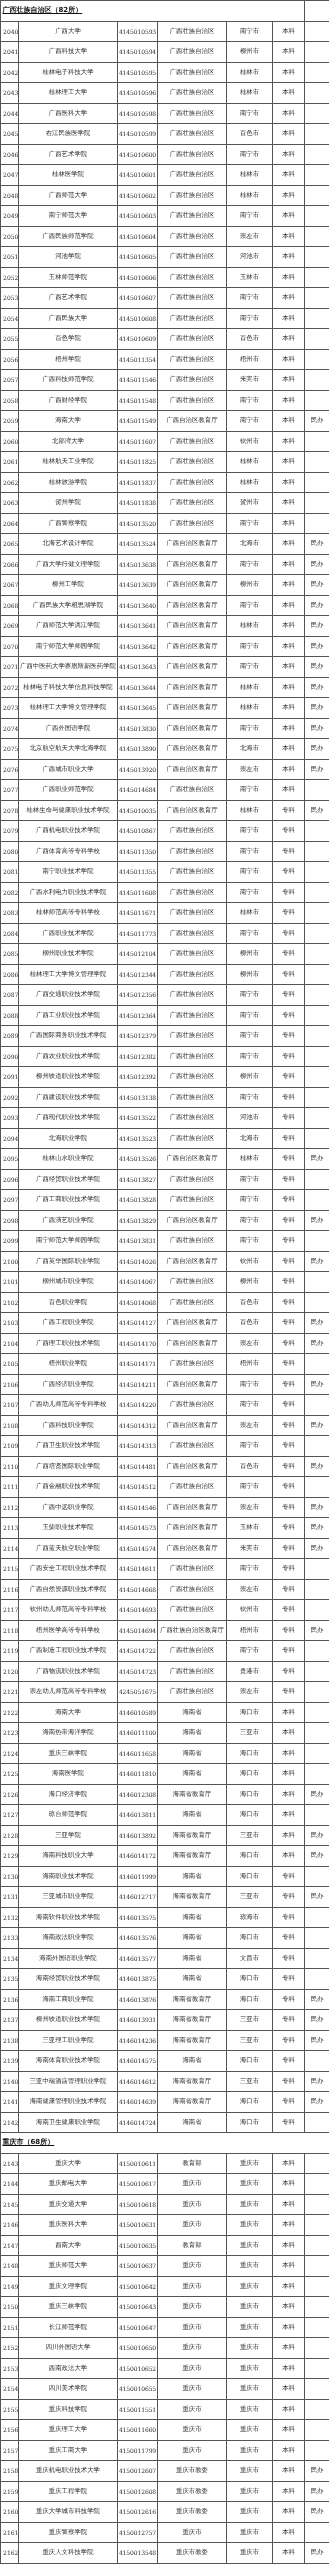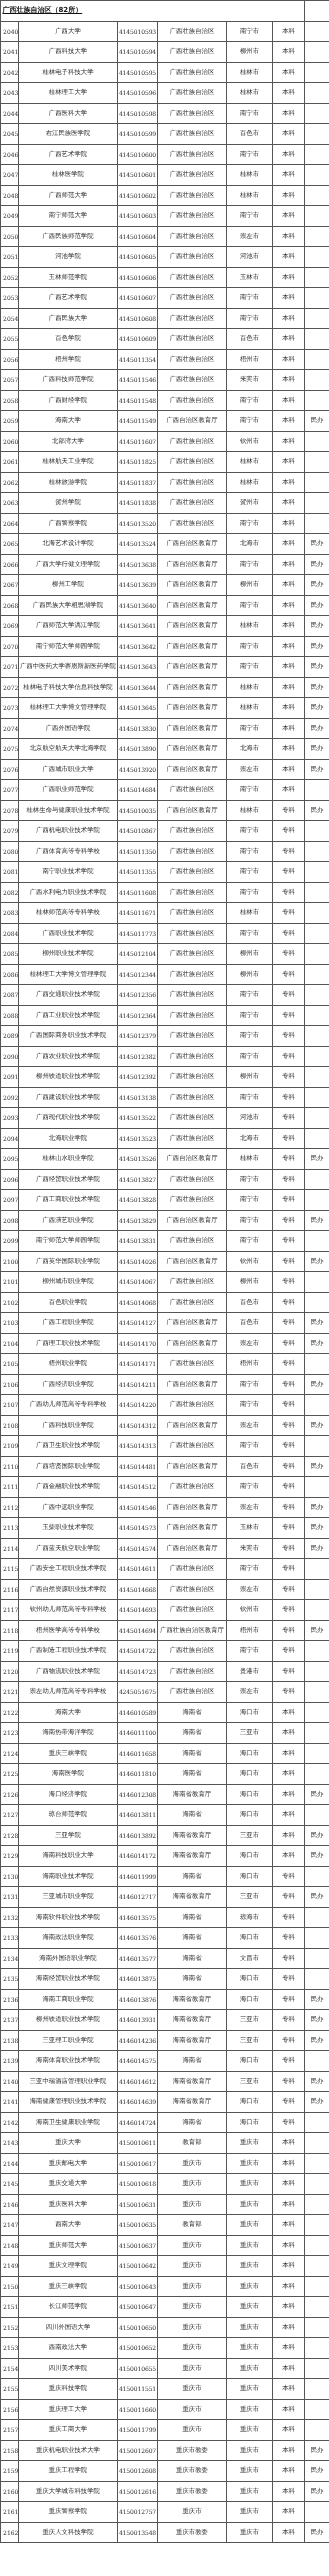--- a/index.html
+++ b/index.html
@@ -1063,20 +1063,24 @@
   <tr>
     <td class="no">2142</td>
     <td class="name">海南卫生健康职业学院</td>
     <td class="code">4146014724</td>
     <td class="dept">海南省</td>
     <td>海口市</td>
     <td>专科</td>
     <td></td>
   </tr>
 
+  <tr class="section">
+    <td colspan="7">重庆市（68所）</td>
+
+  </tr>
 
   <tr>
     <td class="no">2143</td>
     <td class="name">重庆大学</td>
     <td class="code">4150010611</td>
     <td class="dept">教育部</td>
     <td>重庆市</td>
     <td>本科</td>
     <td></td>
   </tr>

